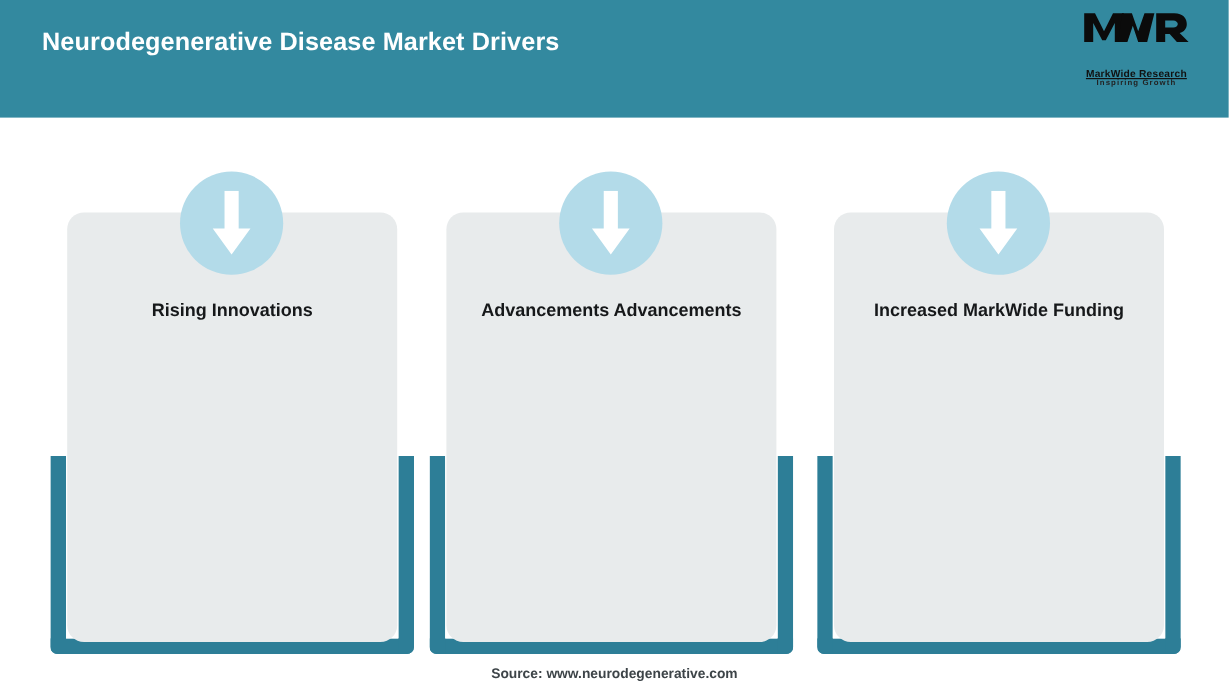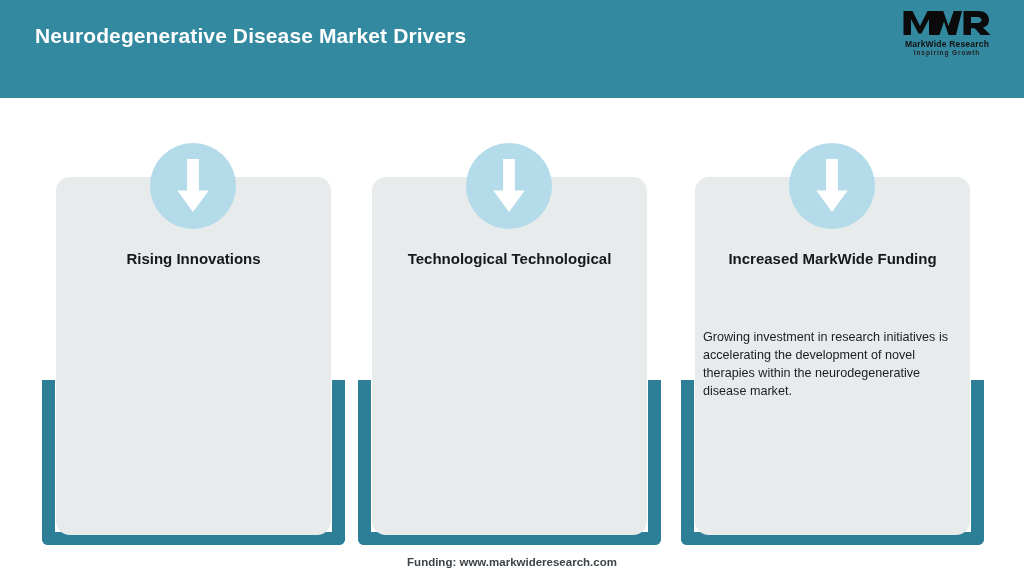--- a/index.html
+++ b/index.html
@@ -56,21 +56,22 @@
     width: 92px;
     height: 30px;
   }
   .logo-name {
     display: block;
     font-size: 8.5px;
     font-weight: bold;
     color: #111111;
     letter-spacing: 0.2px;
     line-height: 10px;
-    margin-top: 1px;
+    margin-top: 18px;
+    text-decoration: underline;
   }
   .logo-tag {
     display: block;
     font-size: 6.5px;
     font-weight: bold;
     color: #222222;
     letter-spacing: 0.9px;
     line-height: 8px;
   }
 
@@ -212,32 +213,31 @@
     </div>
 
     <div class="card card-2">
       <div class="card-frame"></div>
       <div class="card-panel"></div>
       <div class="card-icon">
         <svg viewBox="0 0 36 56">
           <polygon points="12,0 24,0 24,32 34,32 18,54 2,32 12,32" fill="#ffffff"></polygon>
         </svg>
       </div>
-      <div class="card-heading">Technological Technological</div>
+      <div class="card-heading">Advancements Advancements</div>
     </div>
 
     <div class="card card-3">
       <div class="card-frame"></div>
       <div class="card-panel"></div>
       <div class="card-icon">
         <svg viewBox="0 0 36 56">
           <polygon points="12,0 24,0 24,32 34,32 18,54 2,32 12,32" fill="#ffffff"></polygon>
         </svg>
       </div>
       <div class="card-heading">Increased MarkWide Funding</div>
-      <div class="card-body">Growing investment in research initiatives is accelerating the development of novel therapies within the neurodegenerative disease market.</div>
     </div>
 
   </div>
 
-  <div class="source-note">Funding: www.markwideresearch.com</div>
+  <div class="source-note">Source: www.neurodegenerative.com</div>
 
 </div>
 
 </body></html>

